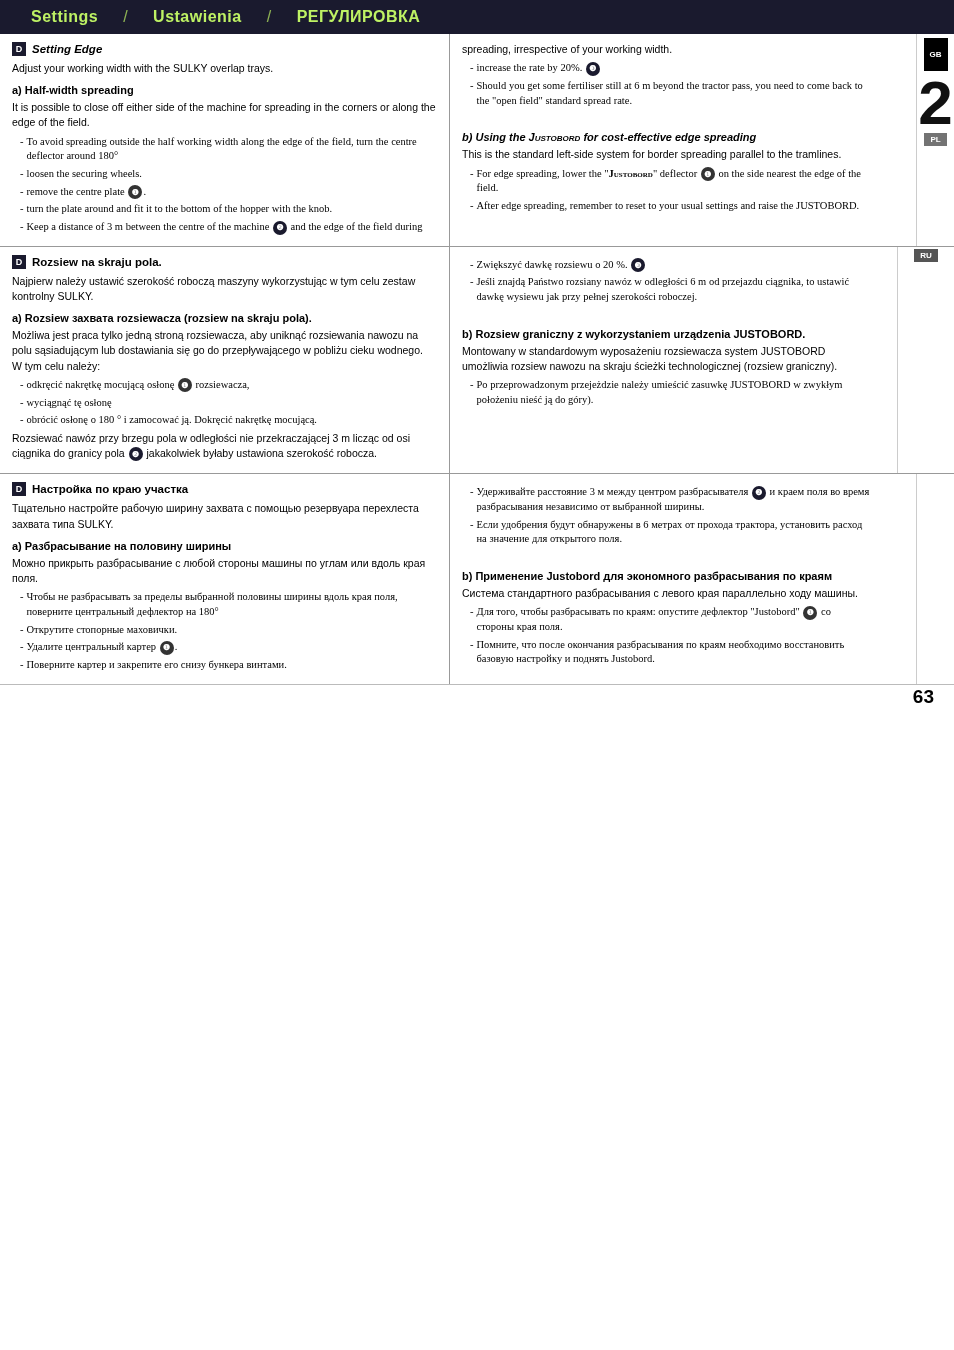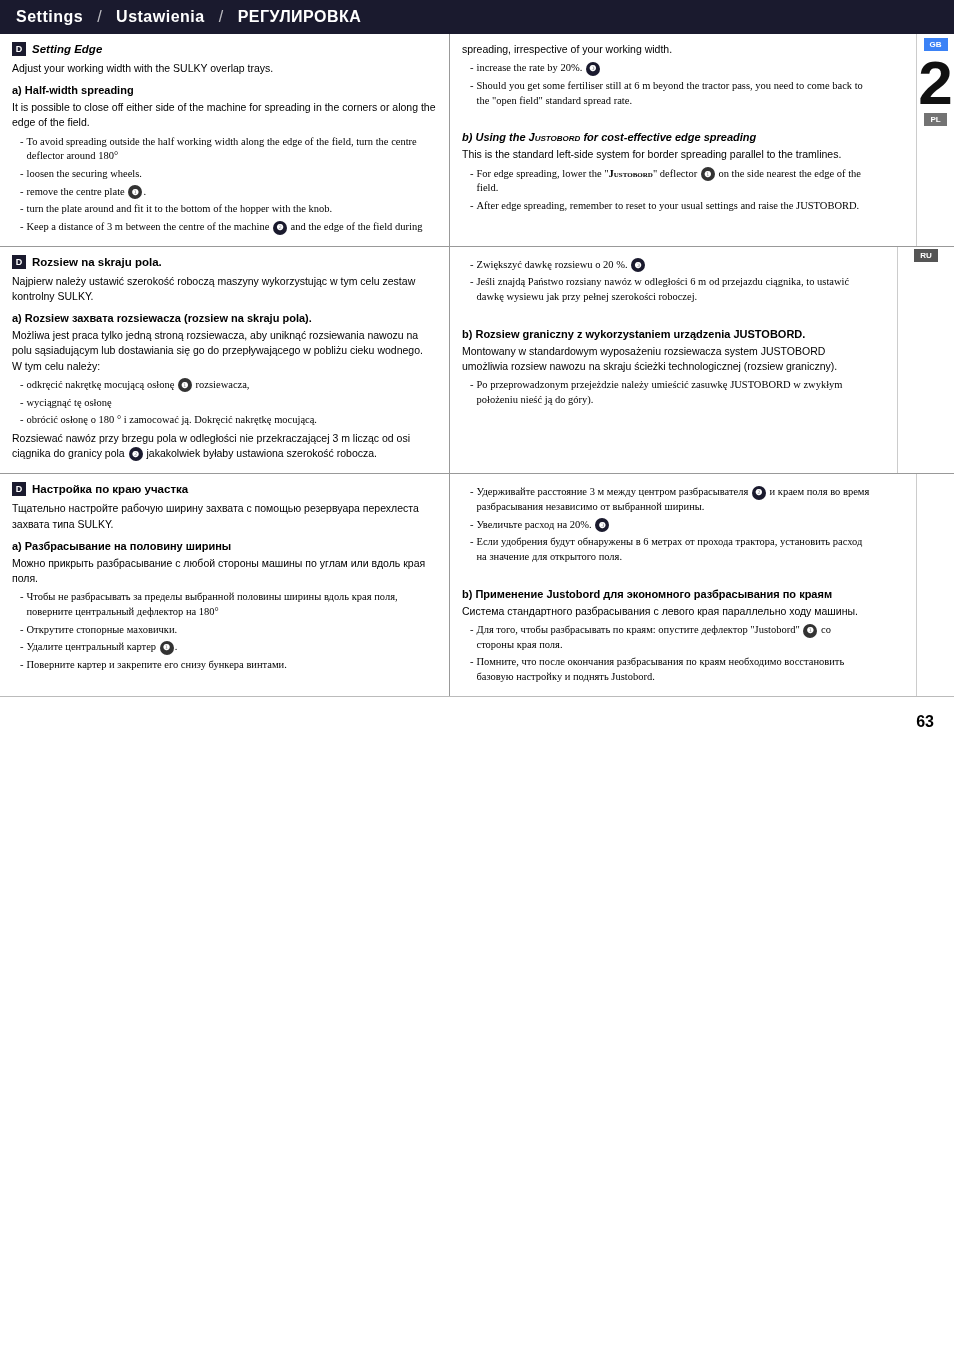--- a/index.html
+++ b/index.html
@@ -81,25 +81,25 @@
     .full-page {
       width: 954px;
       min-height: 1350px;
       position: relative;
       display: flex;
       flex-direction: column;
     }
 
     .top-header {
       background: #1a1a2e;
-      color: #ffffff;
-      padding: 8px 16px;
+      color: #bef264;
+      padding: 8px 31px;
       display: flex;
       align-items: center;
-      gap: 14px;
+      gap: 25px;
       font-size: 16px;
       font-weight: bold;
       letter-spacing: 0.5px;
     }
 
     .top-header .divider {
       font-weight: 300;
       opacity: 0.7;
     }
 
@@ -129,25 +129,25 @@
     .sidebar-right {
       width: 38px;
       flex-shrink: 0;
       display: flex;
       flex-direction: column;
       align-items: center;
       border-left: 1px solid #ccc;
     }
 
     .lang-pill {
-      background: #3b82f6;
+      background: #000000;
       color: #fff;
       font-size: 8px;
       font-weight: bold;
-      padding: 2px 6px;
+      padding: 12px 6px;
       margin: 4px 0;
       display: block;
     }
 
     .big-num {
       font-size: 62px;
       font-weight: bold;
       color: #111;
       line-height: 0.9;
       display: block;
@@ -192,22 +192,22 @@
     .dash-item::before {
       content: "-";
       flex-shrink: 0;
     }
 
     .text-bold { font-weight: bold; }
     .text-italic { font-style: italic; }
 
     .bottom-page-num {
       text-align: right;
-      padding: 16px 20px;
-      font-size: 16px;
+      padding: 1px 20px;
+      font-size: 19px;
       font-weight: bold;
       border-top: 1px solid #bbb;
     }
   </style>
 </head>
 <body>
 
 <div class="full-page">
 
   <div class="top-header">
@@ -380,23 +380,20 @@
 
       </div>
 
       <div class="col-right" style="padding-right: 45px;">
 
         <div class="dash-list">
           <div class="dash-item">
             <span>Удерживайте расстояние 3 м между центром разбрасывателя <span class="warning-circle">❷</span> и краем поля во время разбрасывания независимо от выбранной ширины.</span>
           </div>
           <div class="dash-item">
-            <span>Увеличьте расход на 20%. <span class="warning-circle">❸</span></span>
-          </div>
-          <div class="dash-item">
             <span>Если удобрения будут обнаружены в 6 метрах от прохода трактора, установить расход на значение для открытого поля.</span>
           </div>
         </div>
 
         <br>
         <div class="subsection-title text-bold">b) Применение Justobord для экономного разбрасывания по краям</div>
 
         <p>Система стандартного разбрасывания с левого края параллельно ходу машины.</p>
 
         <div class="dash-list">

